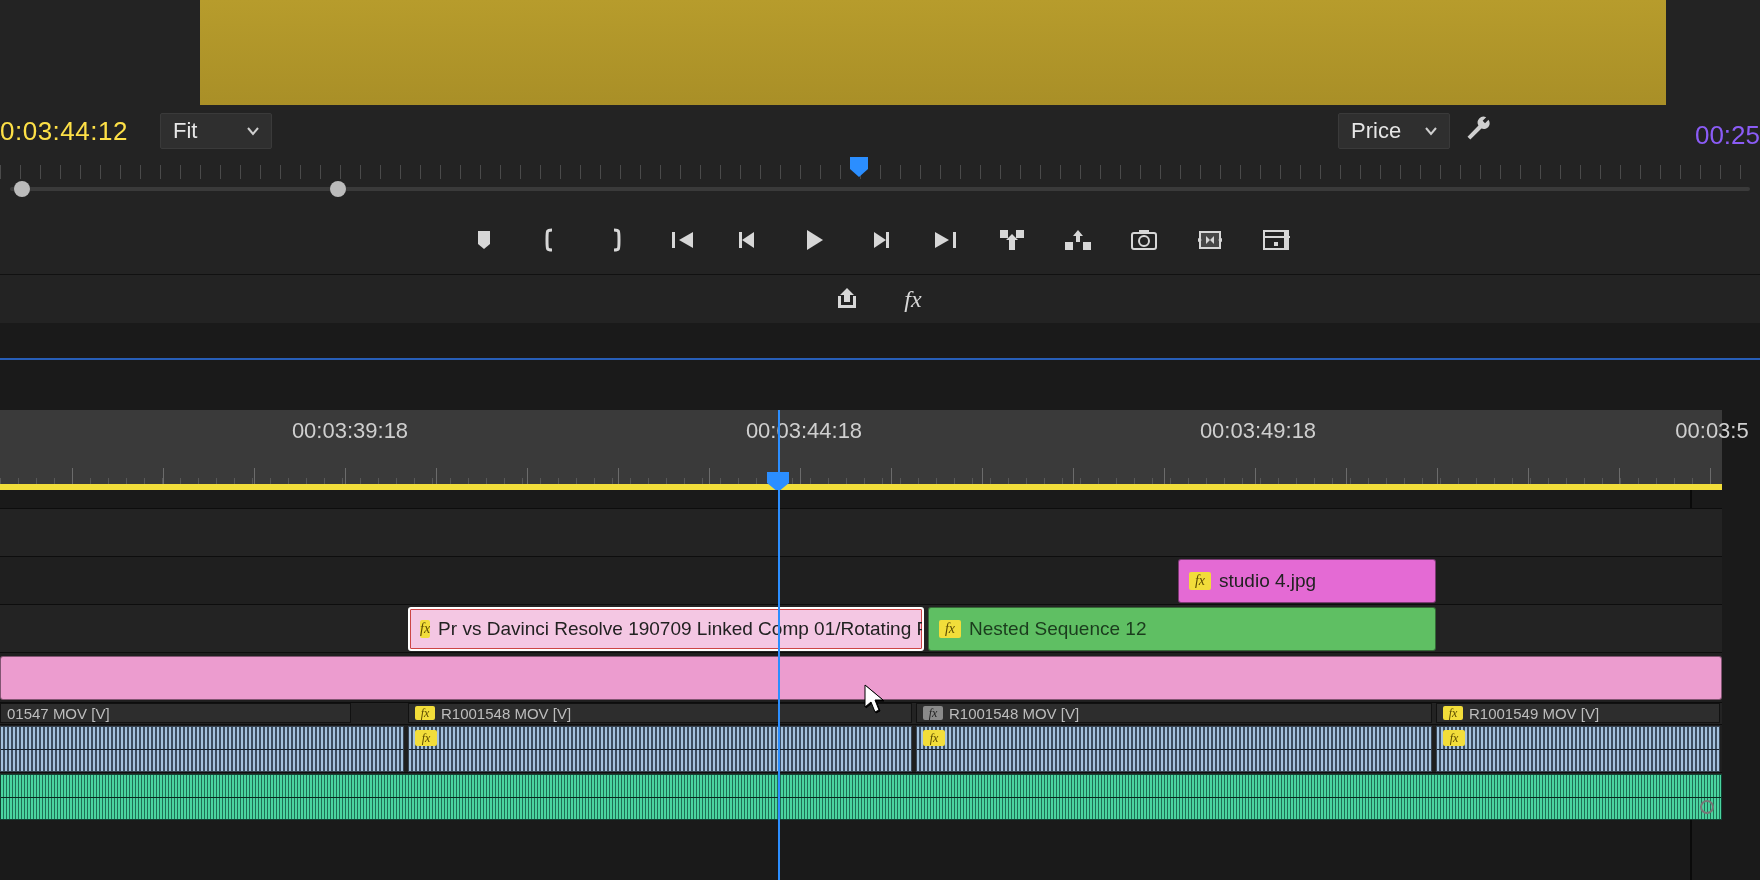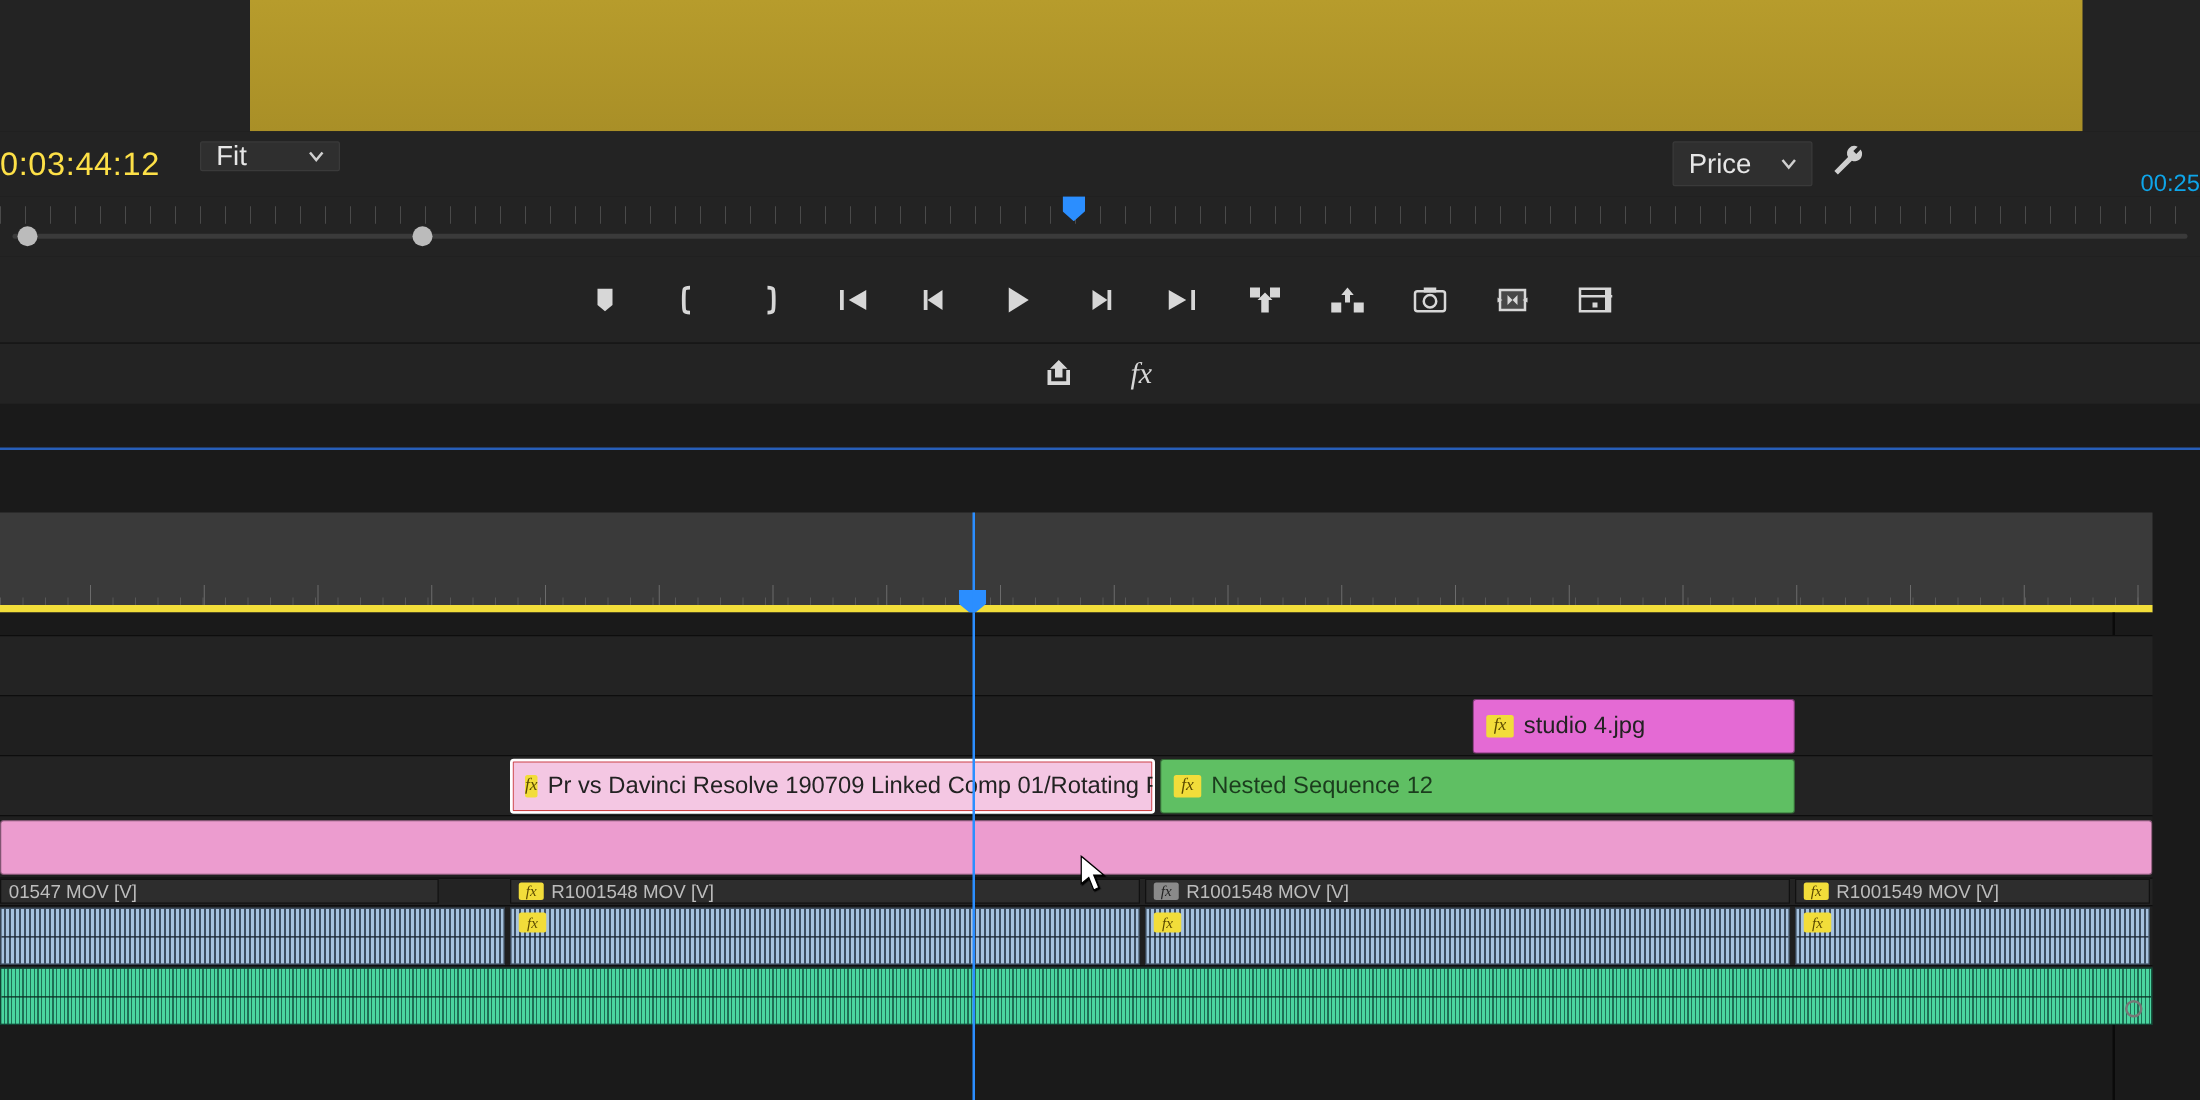--- a/index.html
+++ b/index.html
@@ -6,26 +6,26 @@
   html, body { width: 1760px; height: 880px; background:#1a1a1a; overflow:hidden; color:#ddd; }
   body { position:relative; }
 
   
   .preview-area { position:absolute; top:0; left:0; right:0; height:105px; background:#232323; }
   .preview-frame { position:absolute; left:200px; width:1466px; top:0; height:105px; background:linear-gradient(#b79c2c,#a98f27); }
 
   
   .monitor-bar { position:absolute; top:105px; left:0; right:0; height:52px; background:#232323; display:flex; align-items:center; }
   .timecode-left { position:absolute; left:0; top:0; height:52px; display:flex; align-items:center; color:#fde047; font-size:26px; font-weight:400; padding-left:0; letter-spacing:0.5px; }
-  .zoom-select { position:absolute; left:160px; top:8px; height:24px; width:112px; background:#2f2f2f; border:1px solid #3a3a3a; display:flex; align-items:center; padding:0 12px; color:#e6e6e6; font-size:22px; border-radius:2px; }
+  .zoom-select { position:absolute; left:160px; top:8px; height:36px; width:112px; background:#2f2f2f; border:1px solid #3a3a3a; display:flex; align-items:center; padding:0 12px; color:#e6e6e6; font-size:22px; border-radius:2px; }
   .zoom-select .chev { position:absolute; right:10px; }
   .res-select { position:absolute; right:310px; top:8px; height:36px; width:112px; background:#2f2f2f; border:1px solid #3a3a3a; display:flex; align-items:center; padding:0 12px; color:#e6e6e6; font-size:22px; border-radius:2px;}
   .res-select .chev { position:absolute; right:10px; }
   .wrench { position:absolute; right:268px; top:10px; color:#c9c9c9; }
-  .timecode-right { position:absolute; right:0; top:17px; height:52px; display:flex; align-items:center; color:#0ea5e9; font-size:19px; padding-right:0;}
+  .timecode-right { position:absolute; right:0; top:4px; height:52px; display:flex; align-items:center; color:#8b5cf6; font-size:26px; padding-right:0;}
 
   
   .mon-ruler { position:absolute; top:157px; left:0; right:0; height:48px; background:#232323; }
   .mon-ruler .ticks { position:absolute; top:0; left:0; right:0; height:30px;
     background-image: repeating-linear-gradient(to right, #4a4a4a 0 1px, transparent 1px 20px);
     background-position:0 8px; background-size:20px 14px; background-repeat:repeat-x; }
   .mon-ruler .range-track { position:absolute; top:30px; left:10px; right:10px; height:4px; background:#3a3a3a; border-radius:2px; }
   .mon-ruler .range-a { position:absolute; top:24px; left:14px; width:16px; height:16px; background:#bbb; border-radius:50%; }
   .mon-ruler .range-b { position:absolute; top:24px; left:330px; width:16px; height:16px; background:#bbb; border-radius:50%; }
   .mon-ruler .playhead {
@@ -238,20 +238,26 @@
         <path fill="#d7d7d7" d="M4 10v12h18V10h-3v9H7v-9zM13 2l7 7h-4v7h-6V9H6z"></path>
       </svg>
   </div>
   <div class="tbtn fx-lbl">fx</div>
 </div>
 
 <div class="blue-divider"></div>
 <div class="tl-gap"></div>
 
 <div class="tl-ruler">
+  <div class="tick-labels">
+    <span style="left:350px">00:03:39:18</span>
+    <span style="left:804px">00:03:44:18</span>
+    <span style="left:1258px">00:03:49:18</span>
+    <span style="left:1712px">00:03:5</span>
+  </div>
   <div class="minor-ticks"></div>
   <div class="major-ticks"></div>
   <div class="yellow-bar"></div>
   <div class="playhead-head" style="left:778px"></div>
 </div>
 <div class="play-line-ruler"></div>
 
 <div class="tracks">
   <div class="sep-right"></div>
   <div class="scroll-dots" style="top:22px"></div>

